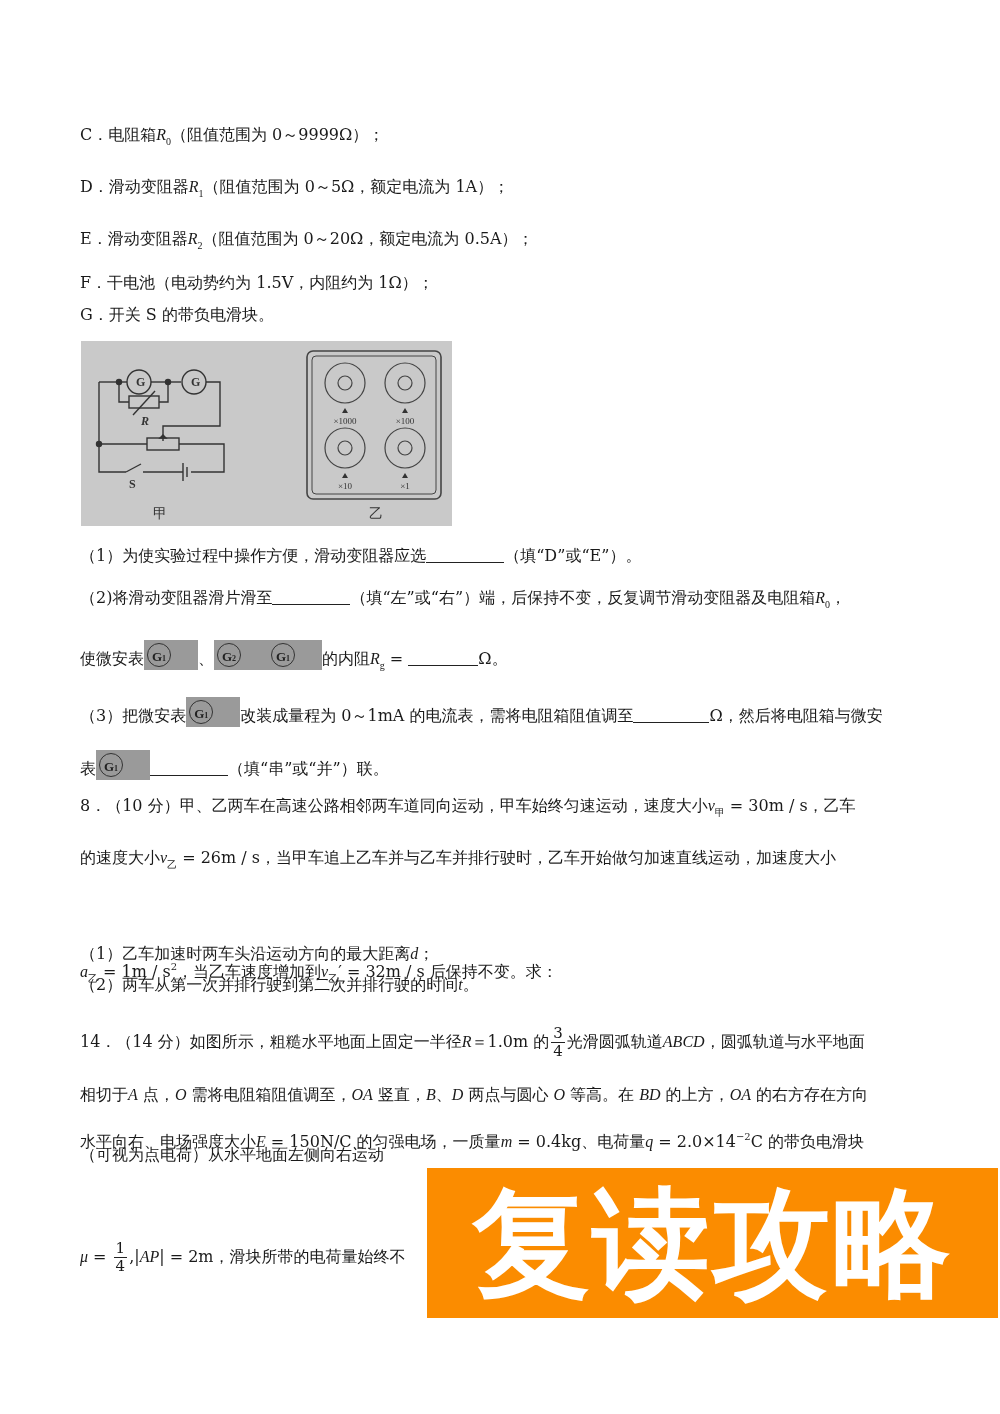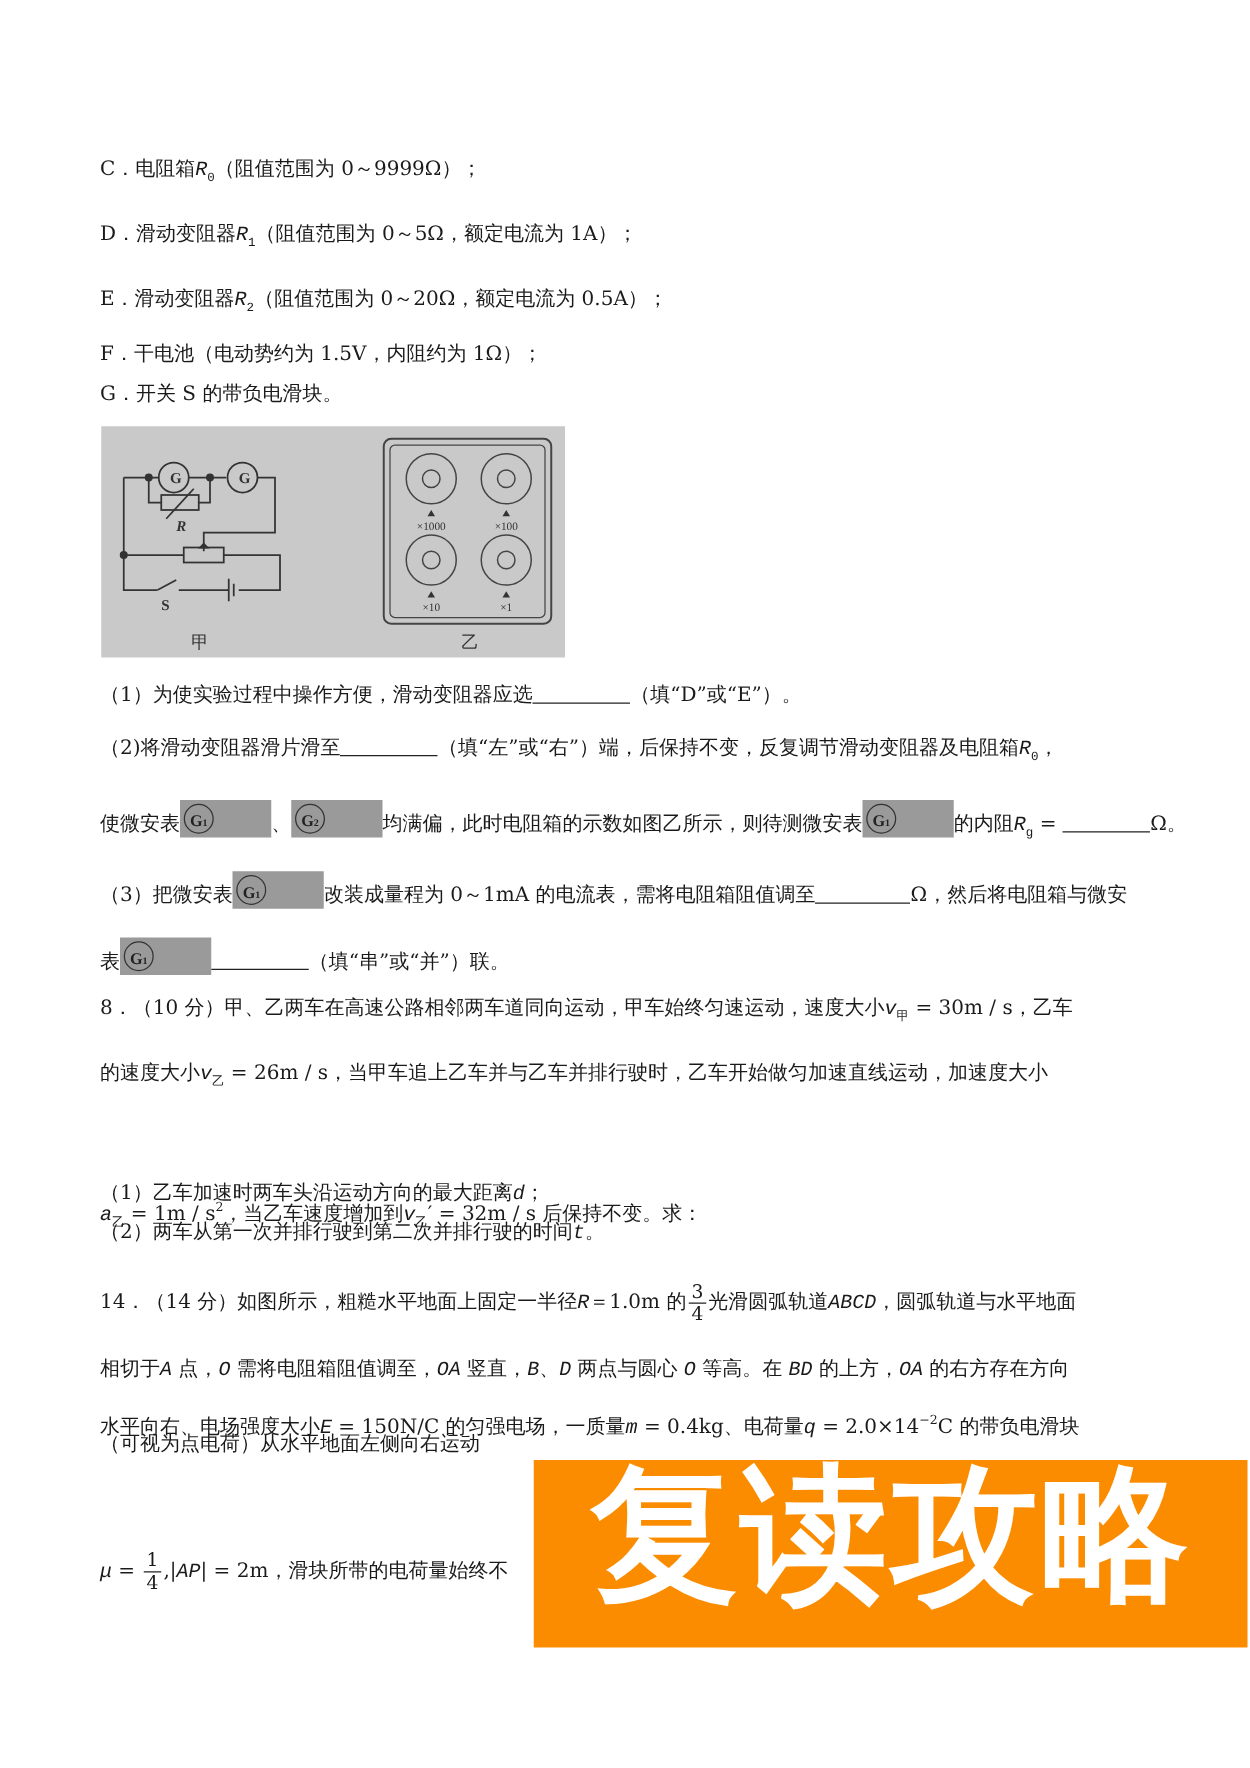--- a/index.html
+++ b/index.html
@@ -1,35 +1,35 @@
 <!DOCTYPE html>
 <html><head>
 <meta charset="utf-8">
 <style>
   html, body { margin: 0; padding: 0; background: #ffffff; }
   body { width: 1000px; height: 1414px; position: relative; overflow: hidden;
          font-family: "DejaVu Serif", "Liberation Serif", serif; color: #1a1a1a; }
   .line { position: absolute; left: 80px; font-size: 16px; white-space: nowrap; line-height: 22px; }
-  .it { font-style: italic; font-family: Liberation Mono, monospace; }
+  .it { font-style: italic; font-family: Liberation Serif, serif; }
   .sub { font-size: 10px; vertical-align: -5px; font-style: normal; }
   .sup { font-size: 10px; vertical-align: 7px; }
   .blank { display: inline-block; border-bottom: 1px solid #222; height: 16px; vertical-align: -2px; }
   .gicon { display: inline-block; width: 54px; height: 30px; background: #9a9a9a; vertical-align: -6px;
-           position: relative; padding-left: 19px; }
+           position: relative; }
   .gicon::after { content: ""; position: absolute; left: 3px; top: 3px; width: 22px; height: 22px;
            border: 1.5px solid #333; border-radius: 50%; }
   .gicon span { position: absolute; left: 0; top: 6px; width: 30px; text-align: center;
            font-size: 13px; font-weight: bold; color: #222; font-family: "Liberation Serif", serif; }
   .gicon span i { font-size: 8px; font-style: normal; }
   .frac { display: inline-flex; flex-direction: column; align-items: center; vertical-align: middle;
           font-size: 15px; line-height: 17px; margin: 0 2px; }
   .frac .num { border-bottom: 1px solid #222; padding: 0 2px; }
   .figure { position: absolute; left: 81px; top: 341px; width: 371px; height: 185px; background: #c9c9c9; }
   .banner { position: absolute; left: 427px; top: 1168px; width: 571px; height: 150px; background: #fb8c00;
-            display: flex; justify-content: center; }
+            display: flex; align-items: center; justify-content: center; }
   .banner span { color: #ffffff; font-family: "DejaVu Sans", sans-serif; font-weight: bold;
                  font-size: 118px; letter-spacing: 2px; line-height: 1; }
   .fig-label { position: absolute; font-size: 14px; color: #333; }
 </style>
 </head>
 <body>
 
 <div class="line" style="top:124px">
   <span>C．</span><span>电阻箱</span><span class="it"><span>R</span><span class="sub">0</span></span><span>（阻值范围为 0～9999Ω）；</span>
 </div>
@@ -109,21 +109,21 @@
   <span class="fig-label" style="left:288px;top:164px">乙</span>
 </div>
 
 <div class="line" style="top:545px">
   <span>（1）为使实验过程中操作方便，滑动变阻器应选</span><span class="blank" style="width:78px"></span><span>（填“D”或“E”）。</span>
 </div>
 <div class="line" style="top:587px">
   <span>（2)将滑动变阻器滑片滑至</span><span class="blank" style="width:78px"></span><span>（填“左”或“右”）端，后保持不变，反复调节滑动变阻器及电阻箱</span><span class="it"><span>R</span><span class="sub">0</span></span><span>，</span>
 </div>
 <div class="line" style="top:640px">
-  <span>使微安表</span><span class="gicon"><span><b>G</b><i>1</i></span></span><span>、</span><span class="gicon"><span><b>G</b><i>2</i></span></span><span>均满偏，此时电阻箱的示数如图乙所示，则待测微安表</span><span class="gicon"><span><b>G</b><i>1</i></span></span><span>的内阻</span><span class="it"><span>R</span><span class="sub">g</span></span><span> = </span><span class="blank" style="width:70px"></span><span>Ω。</span>
+  <span>使微安表</span><span class="gicon"><span><b>G</b><i>1</i></span></span><span>、</span><span class="gicon"><span><b>G</b><i>2</i></span></span><span class="gicon"><span><b>G</b><i>1</i></span></span><span>的内阻</span><span class="it"><span>R</span><span class="sub">g</span></span><span> = </span><span class="blank" style="width:70px"></span><span>Ω。</span>
 </div>
 <div class="line" style="top:697px">
   <span>（3）把微安表</span><span class="gicon"><span><b>G</b><i>1</i></span></span><span>改装成量程为 0～1mA 的电流表，需将电阻箱阻值调至</span><span class="blank" style="width:76px"></span><span>Ω，然后将电阻箱与微安</span>
 </div>
 <div class="line" style="top:750px">
   <span>表</span><span class="gicon"><span><b>G</b><i>1</i></span></span><span class="blank" style="width:78px"></span><span>（填“串”或“并”）联。</span>
 </div>
 
 <div class="line" style="top:795px">
   <span>8．（10 分）甲、乙两车在高速公路相邻两车道同向运动，甲车始终匀速运动，速度大小</span><span class="it"><span>v</span><span class="sub">甲</span></span><span> = 30m / s，乙车</span>

